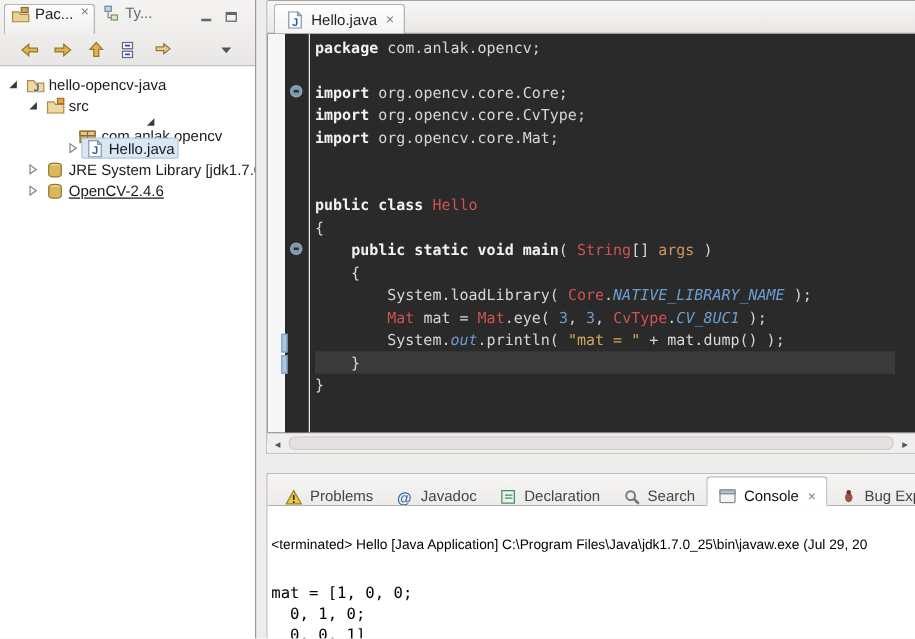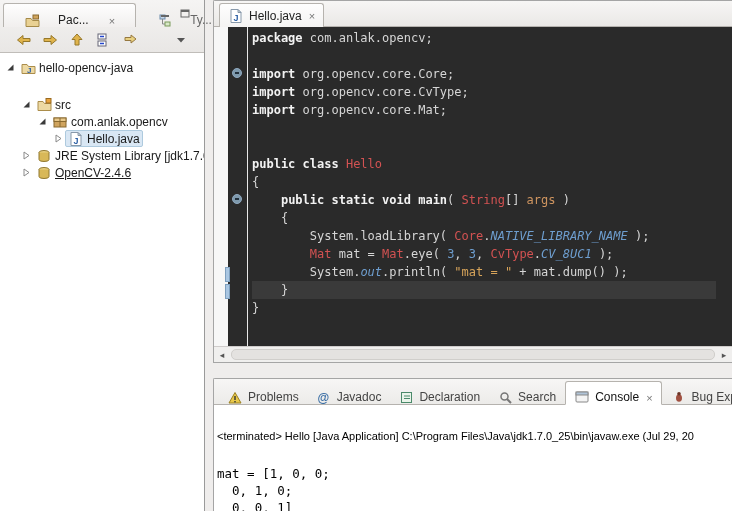--- a/index.html
+++ b/index.html
@@ -7,21 +7,21 @@
     --c-num:#6e9ecf; --c-st:#d7a45a; --c-pr:#cf9560; --sel-bg:#d9e7f4;
   }
   *{box-sizing:border-box;margin:0;padding:0}
   body{font-family:"Liberation Sans",sans-serif;background:#fff}
   .app{position:relative;width:732px;height:511px;background:#efedec;overflow:hidden}
 
   
   .left-panel{position:absolute;left:0;top:0;width:205px;height:511px;background:#fff;border-right:1px solid #9a9a9a}
   .lp-chrome{height:53px;background:linear-gradient(#f5f4f3,#e9e7e5);border-bottom:1px solid #c0bdb9;position:relative}
   .lp-tabbar{height:27px;display:flex;align-items:flex-end;padding-left:3px}
-  .vtab{height:24px;display:flex;align-items:flex-end;gap:18px;padding:0 20px;font-size:12px;color:#666}
+  .vtab{height:24px;display:flex;align-items:flex-start;gap:4px;padding:0 4px;font-size:12px;color:#666}
   .vtab.sel{background:linear-gradient(#fefefe,#f1efee);border:1px solid #b6b3ae;border-bottom:none;border-radius:3px 3px 0 0;color:#222}
   .vtab .x,.ed-tab .x,.btab .x{font-size:11px;color:#777;margin-left:2px;cursor:pointer}
   .winbtns{position:absolute;top:8px;right:14px;display:flex;gap:9px}
   .wbtn{display:inline-flex;width:11px;height:10px;align-items:center;justify-content:center}
   .lp-toolbar{height:25px;display:flex;align-items:center;gap:9px;padding-left:14px;padding-right:14px}
   .tbtn{display:inline-flex;align-items:center;justify-content:center;width:18px;height:18px}
   .tbtn.menu{margin-left:auto}
   .tree{position:absolute;top:54px;left:0;right:0;bottom:0;background:#fff;padding-top:5px;overflow:hidden}
   .trow{height:17px;display:flex;align-items:center;font-size:12px;color:#1a1a1a;white-space:nowrap}
   .exp{width:13px;display:inline-flex;justify-content:center;flex:none}
@@ -154,37 +154,37 @@
           <span class="rowin">
             <span class="ico">
               <svg width="15" height="13">
                 <path d="M1 3.5 h5 l1.5 2 H14 v7 H1z" fill="#edd9a3" stroke="#ab8d4b"></path>
                 <text x="6" y="11.5" font-size="8" font-weight="bold" fill="#2b5fa5">J</text>
               </svg>
             </span>
             <span class="tlabel">hello-opencv-java</span>
           </span>
         </div>
-        <div class="trow" style="padding-left: 20px; margin-top: 20px;">
+        <div class="trow" style="padding-left: 20px;">
           <span class="exp">
             <svg width="9" height="9">
               <path d="M7.5 1.5 V7.5 H1.5z" fill="#3a3a3a"></path>
             </svg>
           </span>
           <span class="rowin">
             <span class="ico">
               <svg width="15" height="13">
                 <path d="M1 3.5 h5 l1.5 2 H14 v7 H1z" fill="#edd9a3" stroke="#ab8d4b"></path>
                 <rect x="9" y="0.5" width="5" height="4.5" fill="#e8a33d" stroke="#9a6a20"></rect>
               </svg>
             </span>
             <span class="tlabel">src</span>
           </span>
         </div>
-        <div class="trow" style="padding-left: 36px;">
+        <div class="trow" style="padding-left: 36px; flex-direction: column;">
           <span class="exp">
             <svg width="9" height="9">
               <path d="M7.5 1.5 V7.5 H1.5z" fill="#3a3a3a"></path>
             </svg>
           </span>
           <span class="rowin">
             <span class="ico">
               <svg width="14" height="12">
                 <rect x="1" y="2" width="12" height="9" fill="#d0a45e" stroke="#8a6a30"></rect>
                 <rect x="1" y="2" width="12" height="3.5" fill="#e8c88a" stroke="#8a6a30"></rect>

